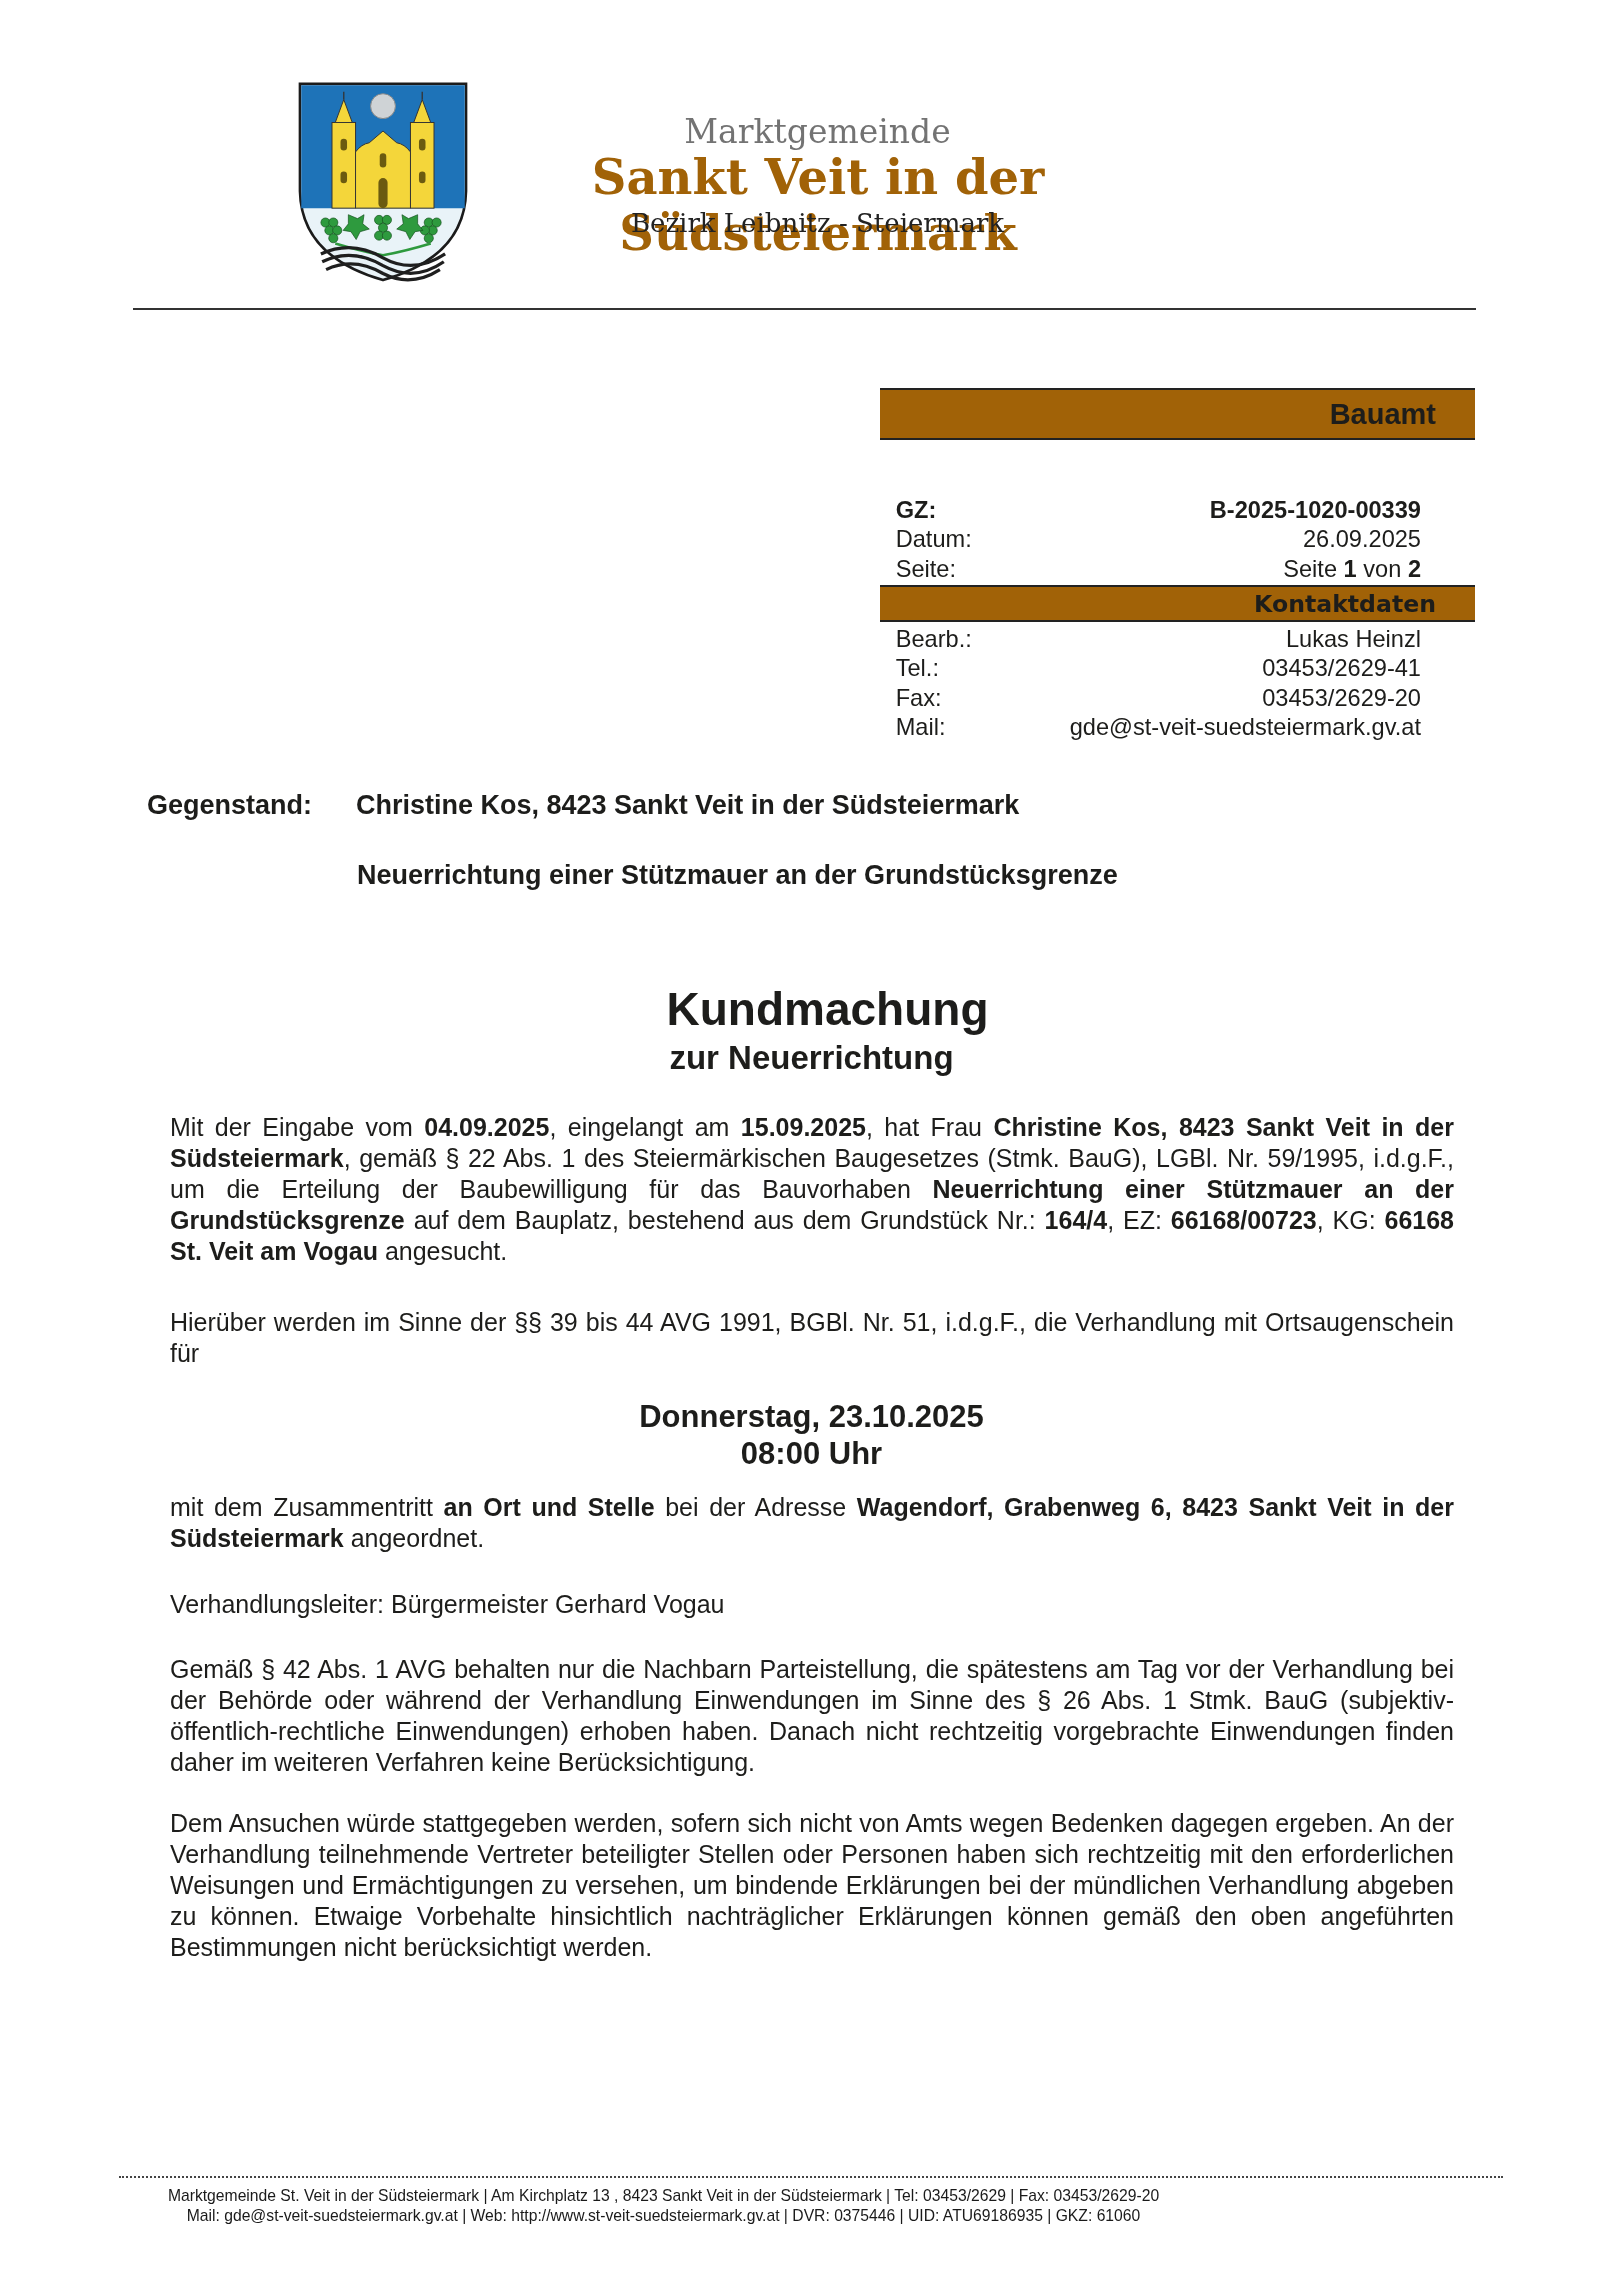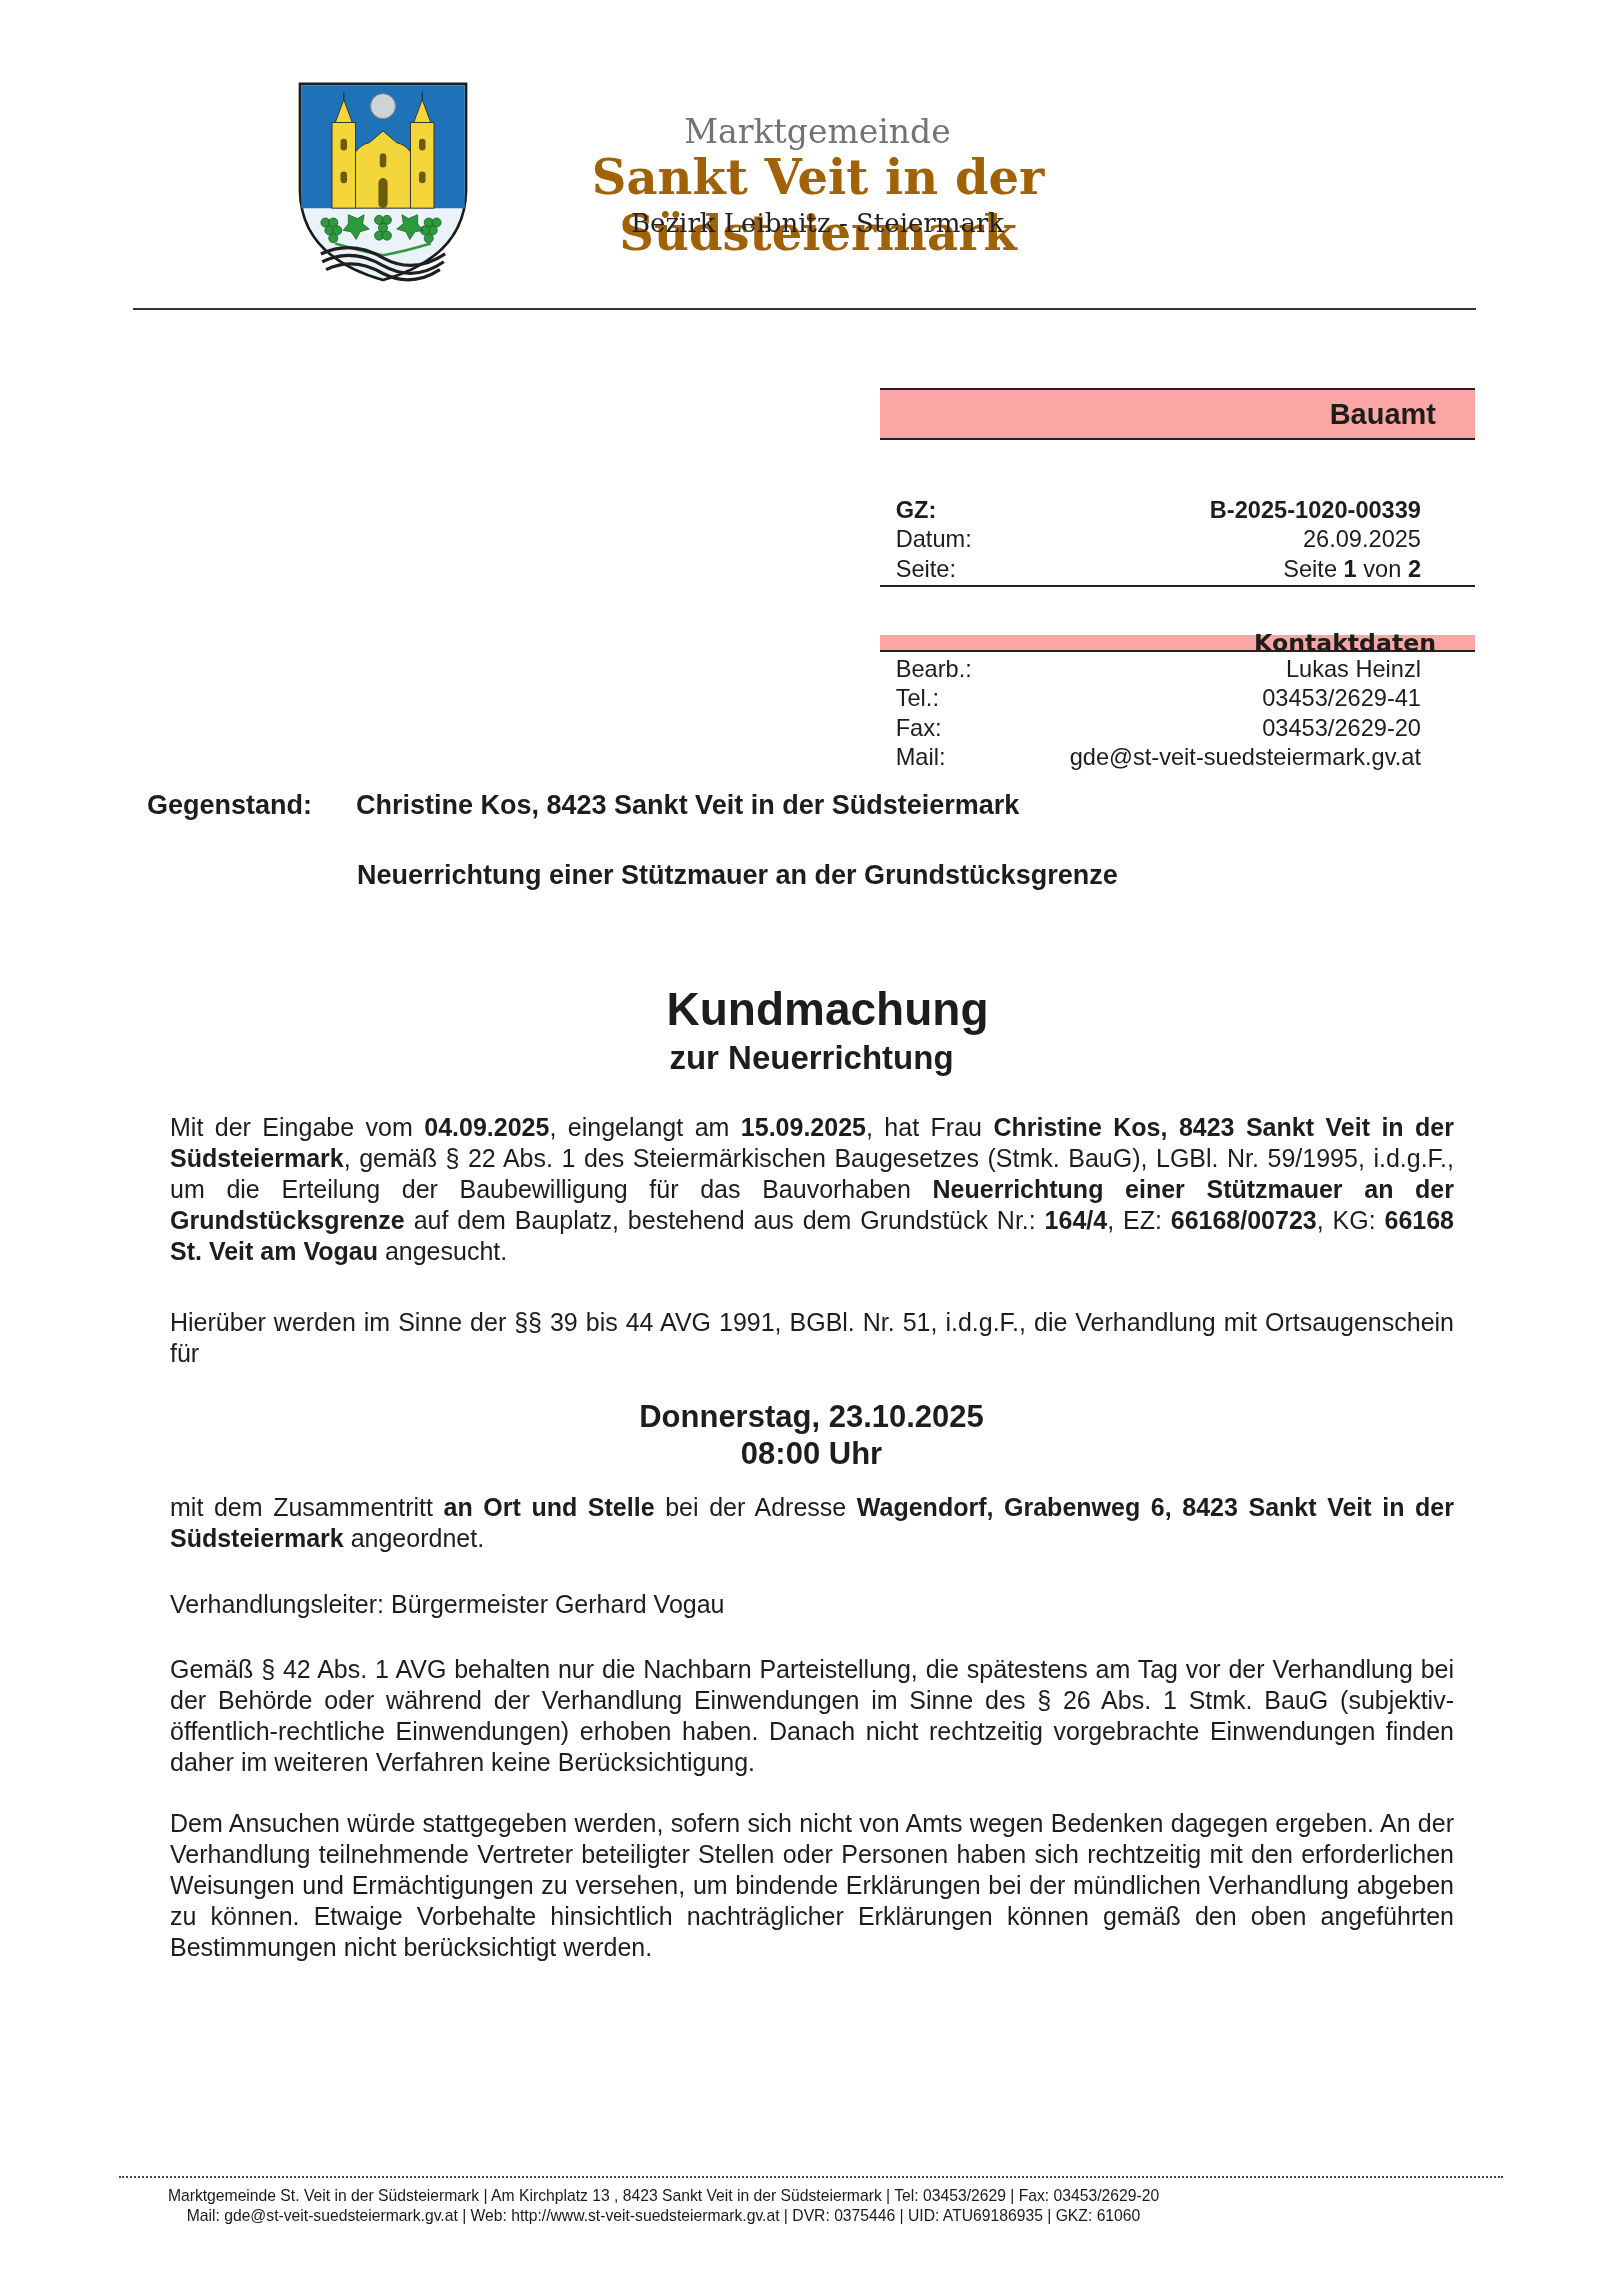--- a/index.html
+++ b/index.html
@@ -13,23 +13,23 @@
   #crest { left: 296px; top: 80px; width: 174px; height: 204px; }
   .lh-serif { font-family: "DejaVu Serif", "Liberation Serif", serif; text-align: center; }
   #muni-label { left: 497px; top: 112px; width: 641px; font-size: 33px; color: #737373; }
   #muni-name { left: 497px; top: 149px; width: 864px; font-size: 48px; font-weight: bold; color: #a16207; margin-left: -111px; }
   #muni-district { left: 497px; top: 208px; width: 641px; font-size: 26px; color: #222; }
   #header-rule { left: 133px; top: 308px; width: 1343px; height: 2px; background: #333; }
 
   
   #infobox { left: 880px; top: 388px; width: 595px; }
   .ib-rule { height: 2px; background: #222; width: 100%; }
-  .ib-band { background: #fca5a5; height: 48px; display: flex; align-items: center; justify-content: flex-end; padding-right: 39px; box-sizing: border-box; font-weight: bold; }
+  .ib-band { background: #a16207; height: 48px; display: flex; align-items: center; justify-content: flex-end; padding-right: 39px; box-sizing: border-box; font-weight: bold; }
   #bauamt-band { font-size: 29px; }
-  #kontakt-band { height: 15px; font-size: 23.6px; font-family: "DejaVu Sans", sans-serif; font-weight: bold; padding-right: 39px; margin-top: 48px; }
+  #kontakt-band { height: 33px; font-size: 23.6px; font-family: "DejaVu Sans", sans-serif; font-weight: bold; padding-right: 39px; }
   .ib-row { display: flex; justify-content: space-between; padding-left: 15.7px; padding-right: 54px; font-size: 23.6px; height: 29.4px; line-height: 29.4px; }
   .ib-row .v { text-align: right; }
   .bold { font-weight: bold; }
   #gz-block { margin-top: 56px; margin-bottom: 1.3px; }
 
   
   #subject { left: 147px; top: 790px; font-size: 27px; font-weight: bold; }
   #subject .lbl { display: inline-block; width: 209px; }
   #subject-line2 { left: 357px; top: 860px; font-size: 27px; font-weight: bold; }
 

